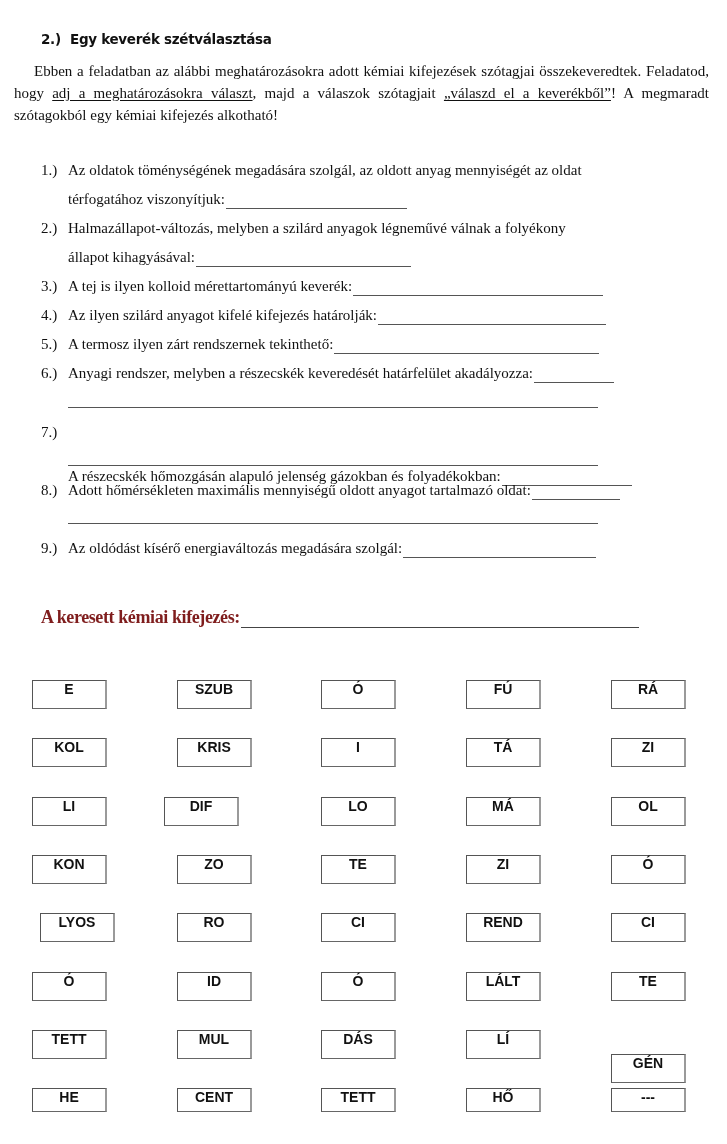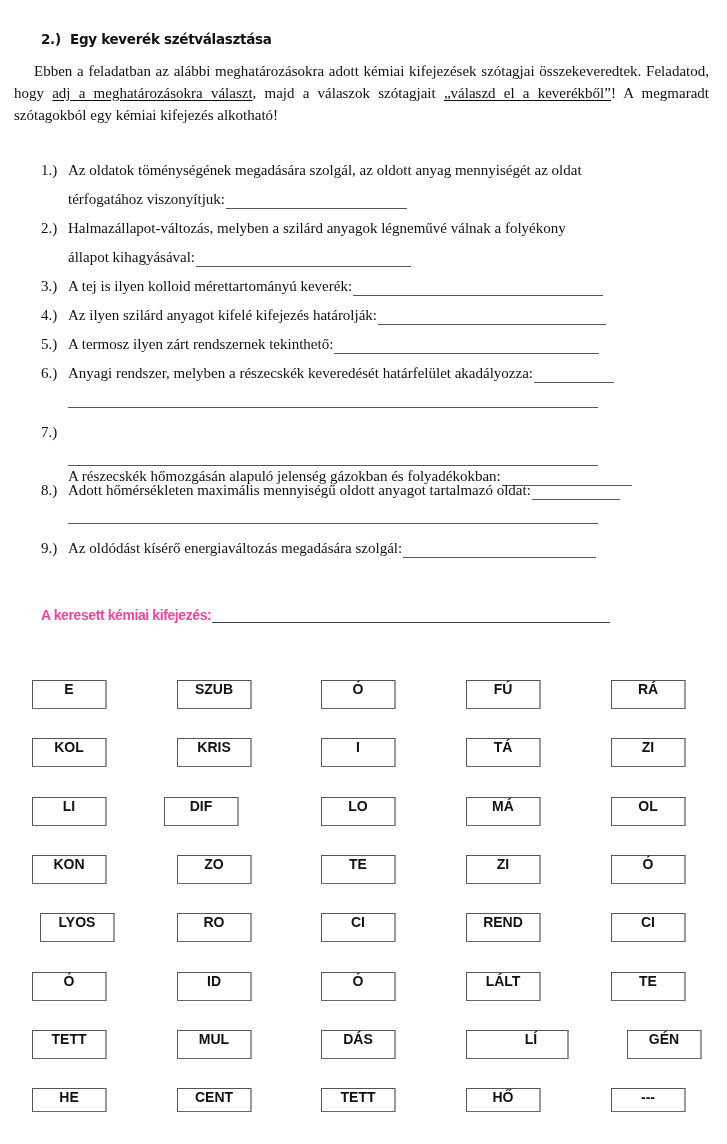--- a/index.html
+++ b/index.html
@@ -73,24 +73,24 @@
 
     .answer {
       position: absolute;
       left: 41px;
       top: 607px;
       display: flex;
       align-items: flex-end;
       white-space: nowrap;
     }
     .answer .label {
-      color: #ec4899;
-      font-family: Liberation Sans, sans-serif;
+      color: #7f1d1d;
+      font-family: Liberation Serif, serif;
       font-weight: bold;
-      font-size: 14px;
+      font-size: 18px;
       letter-spacing: -0.4px;
     }
     .answer .blank {
       width: 398px;
       border-bottom: 1.5px solid #444444;
     }
 
     .tile {
       position: absolute;
       width: 72px;
@@ -241,21 +241,21 @@
 
   <div class="tile" style="left:32px;top:972px;">Ó</div>
   <div class="tile" style="left:177px;top:972px;">ID</div>
   <div class="tile" style="left:321px;top:972px;">Ó</div>
   <div class="tile" style="left:466px;top:972px;">LÁLT</div>
   <div class="tile" style="left:611px;top:972px;">TE</div>
 
   <div class="tile" style="left:32px;top:1030px;">TETT</div>
   <div class="tile" style="left:177px;top:1030px;">MUL</div>
   <div class="tile" style="left:321px;top:1030px;">DÁS</div>
-  <div class="tile" style="left:466px;top:1030px;padding-left:28px;">LÍ</div>
-  <div class="tile" style="left:611px;top:1030px;margin-left:16px;">GÉN</div>
+  <div class="tile" style="left:466px;top:1030px;">LÍ</div>
+  <div class="tile" style="left:611px;top:1054px;">GÉN</div>
 
   <div class="tile short" style="left:32px;top:1088px;">HE</div>
   <div class="tile short" style="left:177px;top:1088px;">CENT</div>
   <div class="tile short" style="left:321px;top:1088px;">TETT</div>
   <div class="tile short" style="left:466px;top:1088px;">HŐ</div>
   <div class="tile short" style="left:611px;top:1088px;">---</div>
 </div>
 
 </body></html>

